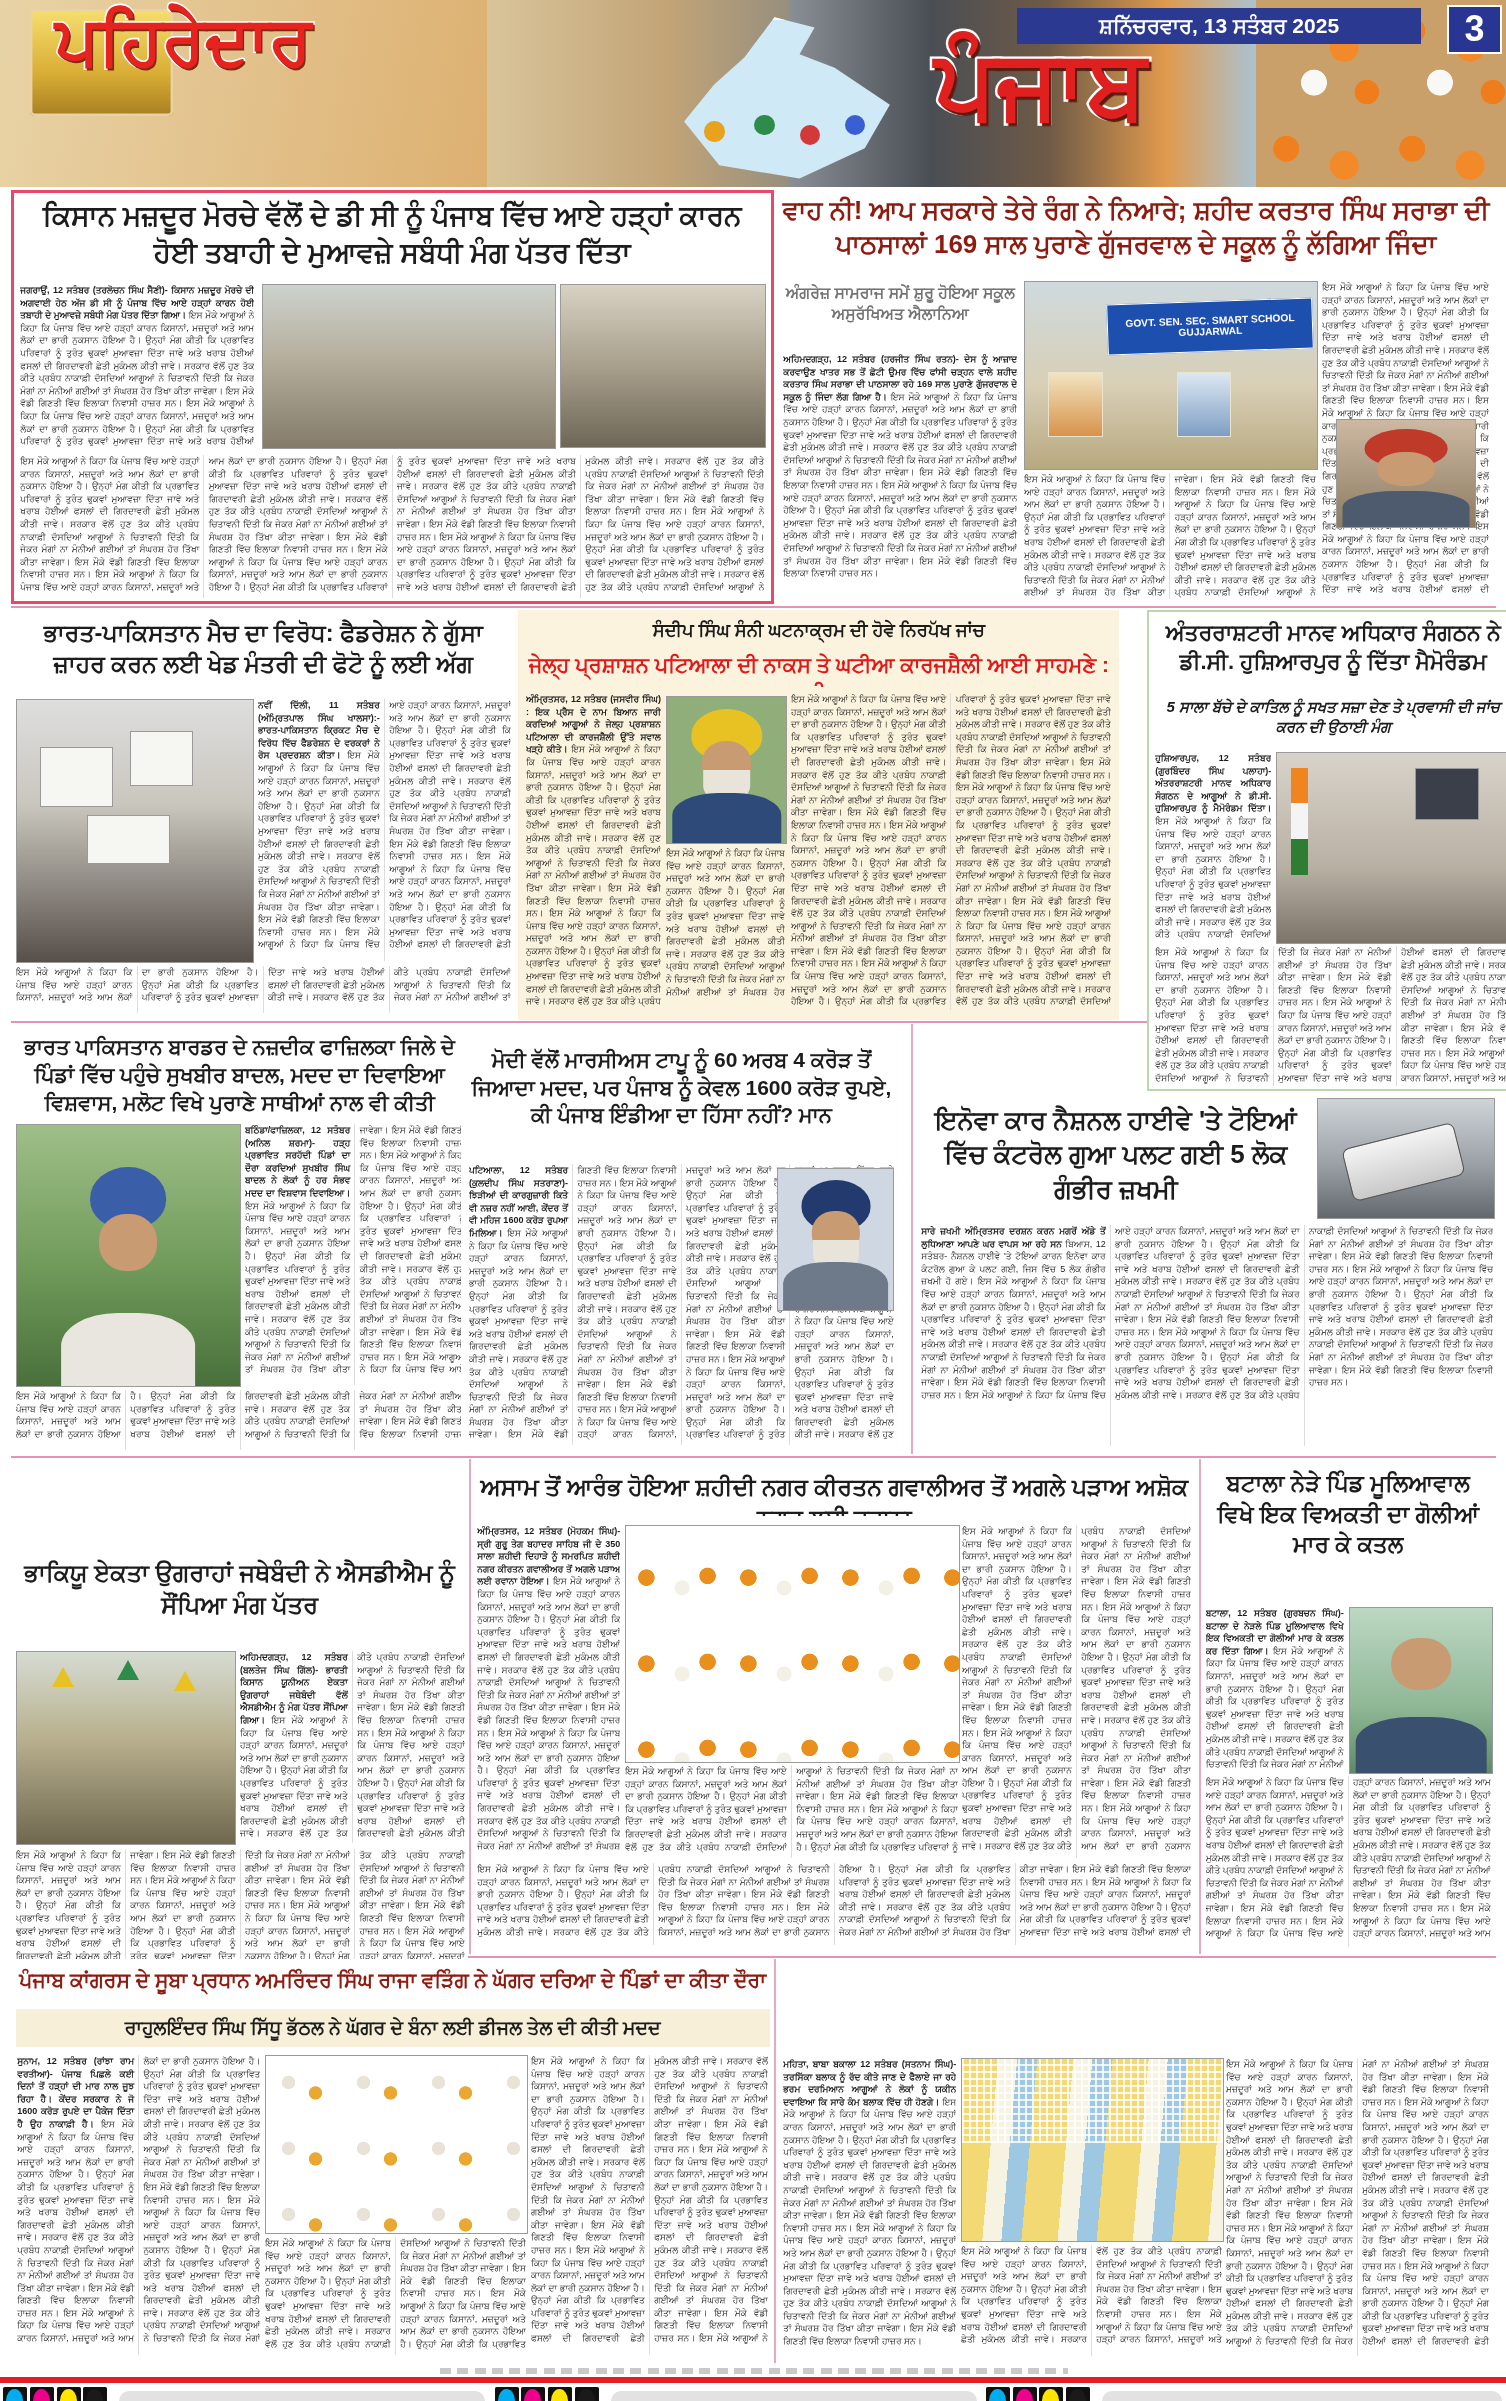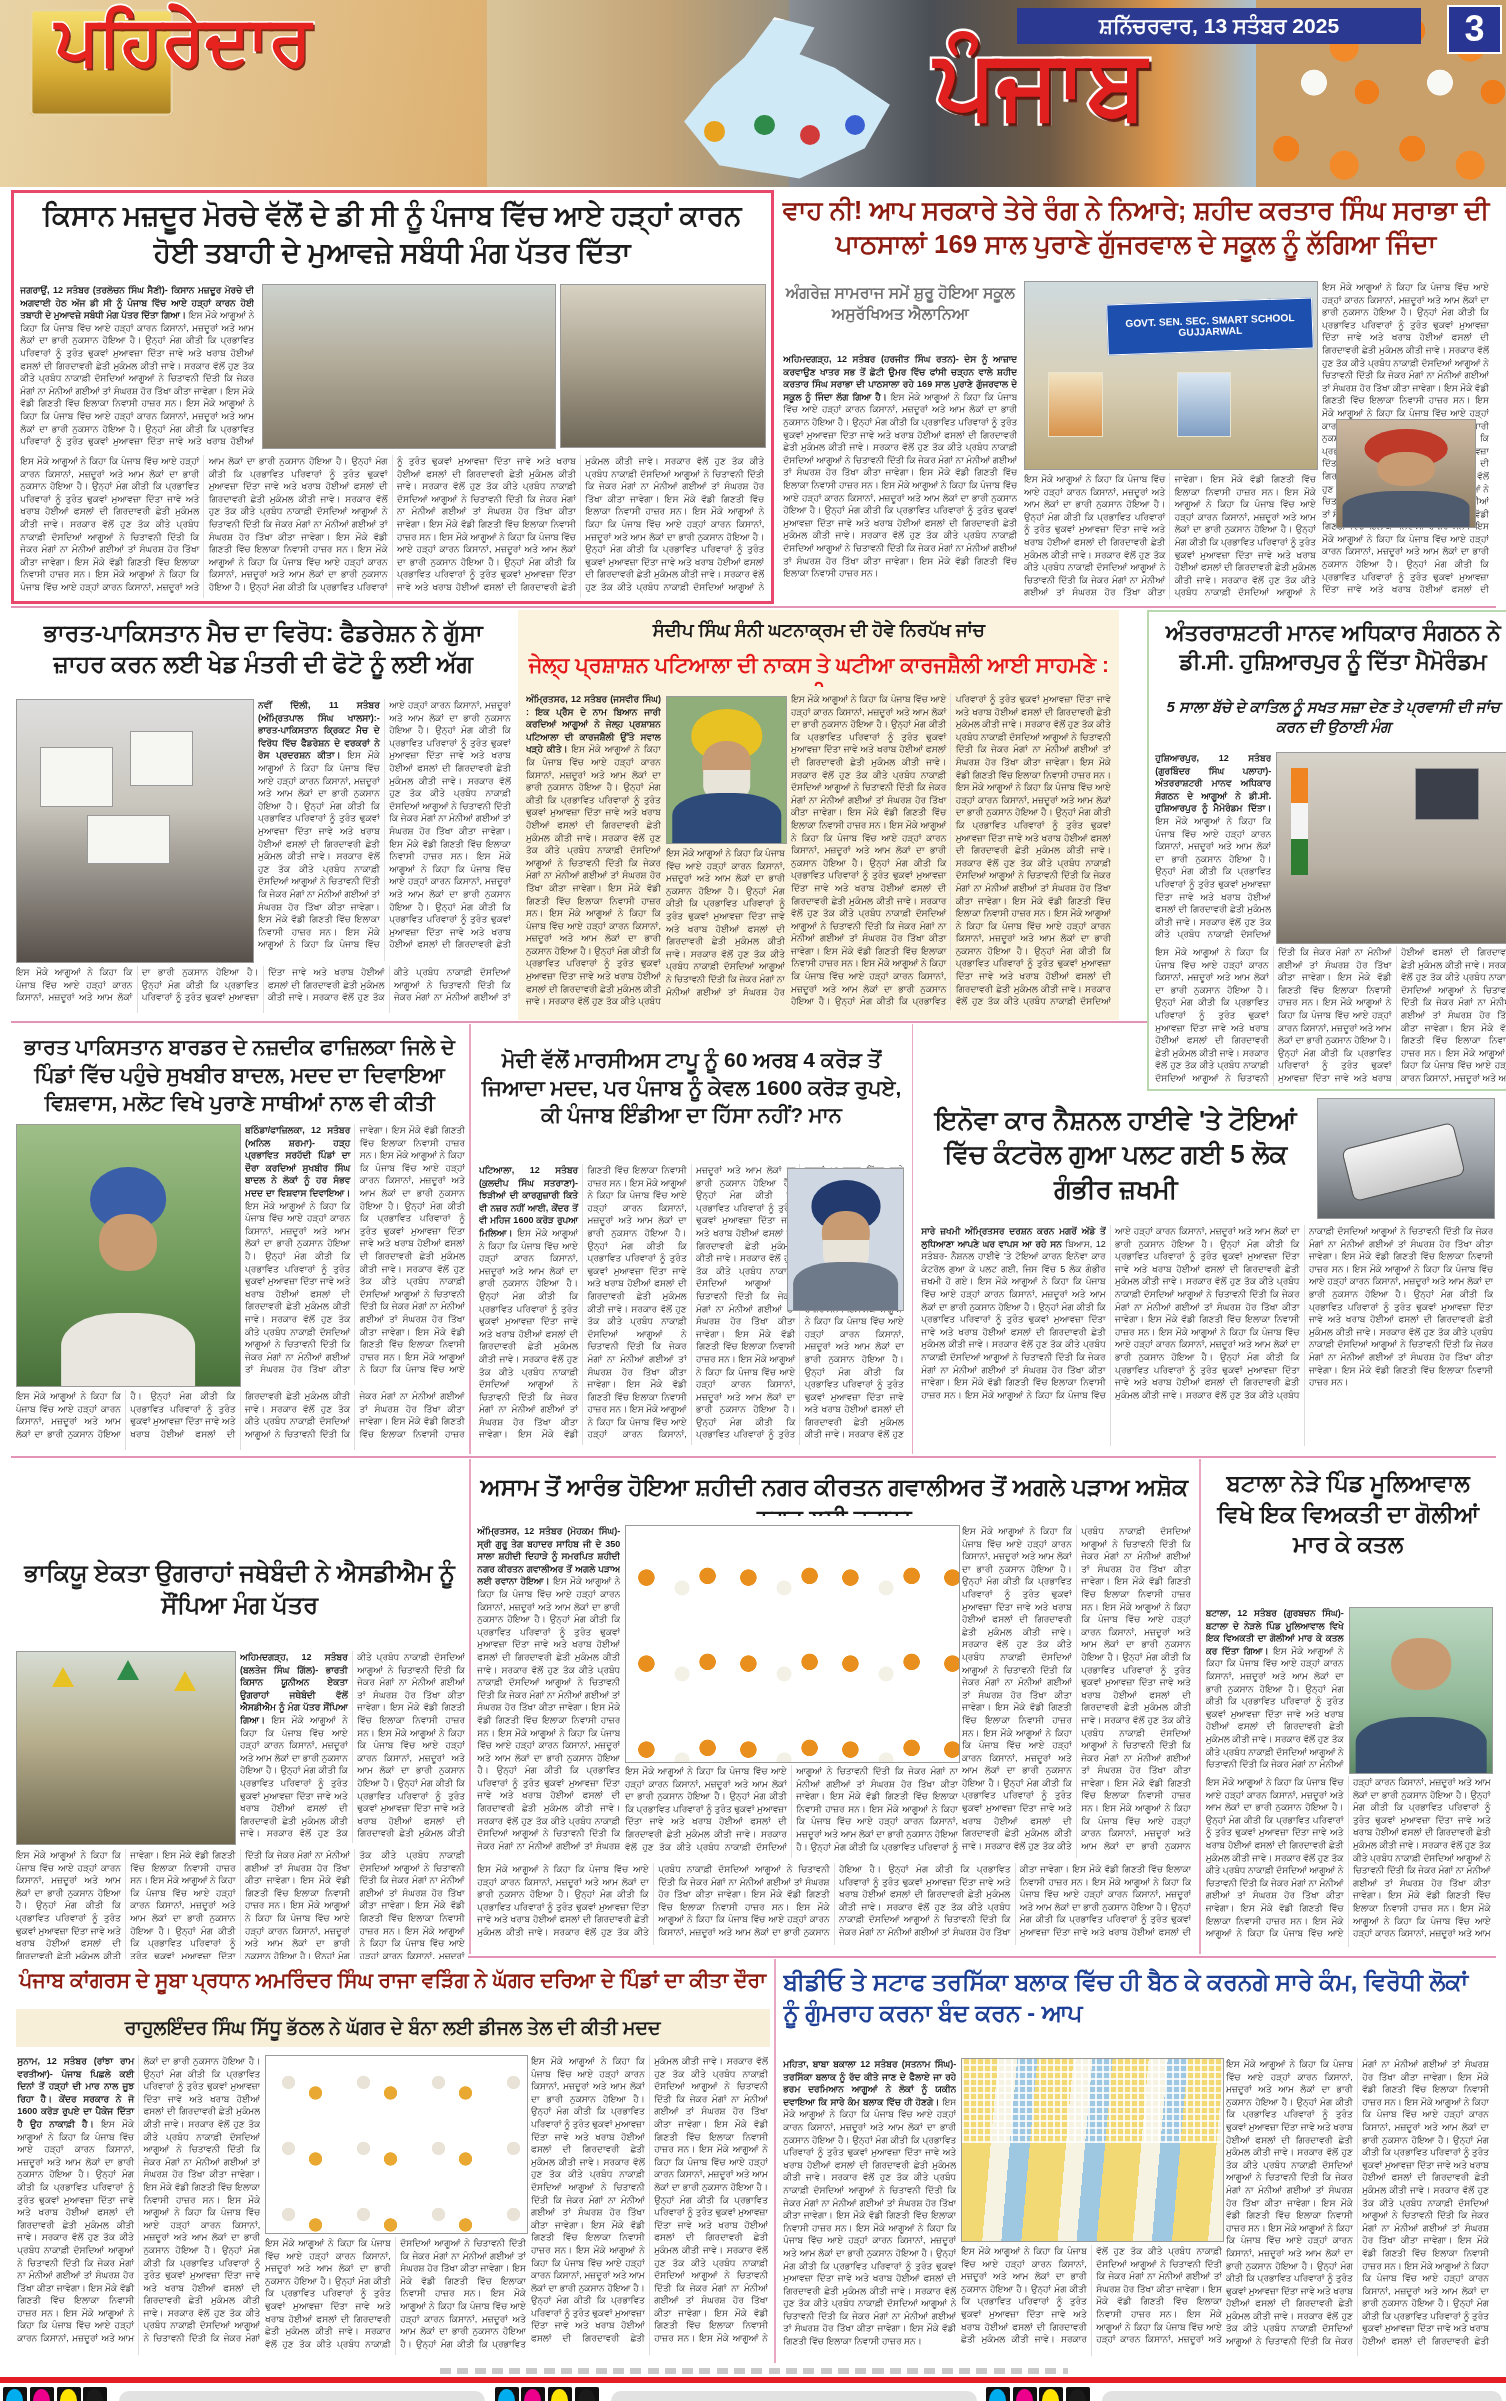--- a/index.html
+++ b/index.html
@@ -226,21 +226,21 @@
     </div>
     <div class="bt cc2" style="left:234px;top:100px;width:220px;height:261px;">
       <span class="lede">ਬਠਿੰਡਾ/ਫਾਜ਼ਿਲਕਾ, 12 ਸਤੰਬਰ (ਅਨਿਲ ਸ਼ਰਮਾ)- ਹੜ੍ਹ ਪ੍ਰਭਾਵਿਤ ਸਰਹੱਦੀ ਪਿੰਡਾਂ ਦਾ ਦੌਰਾ ਕਰਦਿਆਂ ਸੁਖਬੀਰ ਸਿੰਘ ਬਾਦਲ ਨੇ ਲੋਕਾਂ ਨੂੰ ਹਰ ਸੰਭਵ ਮਦਦ ਦਾ ਵਿਸ਼ਵਾਸ ਦਿਵਾਇਆ। </span>
       <span>ਇਸ ਮੌਕੇ ਆਗੂਆਂ ਨੇ ਕਿਹਾ ਕਿ ਪੰਜਾਬ ਵਿੱਚ ਆਏ ਹੜ੍ਹਾਂ ਕਾਰਨ ਕਿਸਾਨਾਂ, ਮਜ਼ਦੂਰਾਂ ਅਤੇ ਆਮ ਲੋਕਾਂ ਦਾ ਭਾਰੀ ਨੁਕਸਾਨ ਹੋਇਆ ਹੈ। ਉਨ੍ਹਾਂ ਮੰਗ ਕੀਤੀ ਕਿ ਪ੍ਰਭਾਵਿਤ ਪਰਿਵਾਰਾਂ ਨੂੰ ਤੁਰੰਤ ਢੁਕਵਾਂ ਮੁਆਵਜ਼ਾ ਦਿੱਤਾ ਜਾਵੇ ਅਤੇ ਖਰਾਬ ਹੋਈਆਂ ਫਸਲਾਂ ਦੀ ਗਿਰਦਾਵਰੀ ਛੇਤੀ ਮੁਕੰਮਲ ਕੀਤੀ ਜਾਵੇ। ਸਰਕਾਰ ਵੱਲੋਂ ਹੁਣ ਤੱਕ ਕੀਤੇ ਪ੍ਰਬੰਧ ਨਾਕਾਫ਼ੀ ਦੱਸਦਿਆਂ ਆਗੂਆਂ ਨੇ ਚਿਤਾਵਨੀ ਦਿੱਤੀ ਕਿ ਜੇਕਰ ਮੰਗਾਂ ਨਾ ਮੰਨੀਆਂ ਗਈਆਂ ਤਾਂ ਸੰਘਰਸ਼ ਹੋਰ ਤਿੱਖਾ ਕੀਤਾ ਜਾਵੇਗਾ। ਇਸ ਮੌਕੇ ਵੱਡੀ ਗਿਣਤੀ ਵਿੱਚ ਇਲਾਕਾ ਨਿਵਾਸੀ ਹਾਜ਼ਰ ਸਨ। ਇਸ ਮੌਕੇ ਆਗੂਆਂ ਨੇ ਕਿਹਾ ਕਿ ਪੰਜਾਬ ਵਿੱਚ ਆਏ ਹੜ੍ਹਾਂ ਕਾਰਨ ਕਿਸਾਨਾਂ, ਮਜ਼ਦੂਰਾਂ ਅਤੇ ਆਮ ਲੋਕਾਂ ਦਾ ਭਾਰੀ ਨੁਕਸਾਨ ਹੋਇਆ ਹੈ। ਉਨ੍ਹਾਂ ਮੰਗ ਕੀਤੀ ਕਿ ਪ੍ਰਭਾਵਿਤ ਪਰਿਵਾਰਾਂ ਨੂੰ ਤੁਰੰਤ ਢੁਕਵਾਂ ਮੁਆਵਜ਼ਾ ਦਿੱਤਾ ਜਾਵੇ ਅਤੇ ਖਰਾਬ ਹੋਈਆਂ ਫਸਲਾਂ ਦੀ ਗਿਰਦਾਵਰੀ ਛੇਤੀ ਮੁਕੰਮਲ ਕੀਤੀ ਜਾਵੇ। ਸਰਕਾਰ ਵੱਲੋਂ ਹੁਣ ਤੱਕ ਕੀਤੇ ਪ੍ਰਬੰਧ ਨਾਕਾਫ਼ੀ ਦੱਸਦਿਆਂ ਆਗੂਆਂ ਨੇ ਚਿਤਾਵਨੀ ਦਿੱਤੀ ਕਿ ਜੇਕਰ ਮੰਗਾਂ ਨਾ ਮੰਨੀਆਂ ਗਈਆਂ ਤਾਂ ਸੰਘਰਸ਼ ਹੋਰ ਤਿੱਖਾ ਕੀਤਾ ਜਾਵੇਗਾ। ਇਸ ਮੌਕੇ ਵੱਡੀ ਗਿਣਤੀ ਵਿੱਚ ਇਲਾਕਾ ਨਿਵਾਸੀ ਹਾਜ਼ਰ ਸਨ। ਇਸ ਮੌਕੇ ਆਗੂਆਂ ਨੇ ਕਿਹਾ ਕਿ ਪੰਜਾਬ ਵਿੱਚ ਆਏ ਹੜ੍ਹਾਂ ਕਾਰਨ ਕਿਸਾਨਾਂ, ਮਜ਼ਦੂਰਾਂ ਅਤੇ ਆਮ ਲੋਕਾਂ ਦਾ ਭਾਰੀ ਨੁਕਸਾਨ ਹੋਇਆ ਹੈ। ਉਨ੍ਹਾਂ ਮੰਗ ਕੀਤੀ ਕਿ ਪ੍ਰਭਾਵਿਤ ਪਰਿਵਾਰਾਂ ਨੂੰ ਤੁਰੰਤ ਢੁਕਵਾਂ ਮੁਆਵਜ਼ਾ ਦਿੱਤਾ ਜਾਵੇ ਅਤੇ ਖਰਾਬ ਹੋਈਆਂ ਫਸਲਾਂ ਦੀ ਗਿਰਦਾਵਰੀ ਛੇਤੀ ਮੁਕੰਮਲ ਕੀਤੀ ਜਾਵੇ। ਸਰਕਾਰ ਵੱਲੋਂ ਹੁਣ ਤੱਕ ਕੀਤੇ ਪ੍ਰਬੰਧ ਨਾਕਾਫ਼ੀ ਦੱਸਦਿਆਂ ਆਗੂਆਂ ਨੇ ਚਿਤਾਵਨੀ ਦਿੱਤੀ ਕਿ ਜੇਕਰ ਮੰਗਾਂ ਨਾ ਮੰਨੀਆਂ ਗਈਆਂ ਤਾਂ ਸੰਘਰਸ਼ ਹੋਰ ਤਿੱਖਾ ਕੀਤਾ ਜਾਵੇਗਾ। ਇਸ ਮੌਕੇ ਵੱਡੀ ਗਿਣਤੀ ਵਿੱਚ ਇਲਾਕਾ ਨਿਵਾਸੀ ਹਾਜ਼ਰ ਸਨ। </span>
     </div>
     <div class="bt cc4" style="left:4.7px;top:366px;width:449px;height:60px;">
       <span>ਇਸ ਮੌਕੇ ਆਗੂਆਂ ਨੇ ਕਿਹਾ ਕਿ ਪੰਜਾਬ ਵਿੱਚ ਆਏ ਹੜ੍ਹਾਂ ਕਾਰਨ ਕਿਸਾਨਾਂ, ਮਜ਼ਦੂਰਾਂ ਅਤੇ ਆਮ ਲੋਕਾਂ ਦਾ ਭਾਰੀ ਨੁਕਸਾਨ ਹੋਇਆ ਹੈ। ਉਨ੍ਹਾਂ ਮੰਗ ਕੀਤੀ ਕਿ ਪ੍ਰਭਾਵਿਤ ਪਰਿਵਾਰਾਂ ਨੂੰ ਤੁਰੰਤ ਢੁਕਵਾਂ ਮੁਆਵਜ਼ਾ ਦਿੱਤਾ ਜਾਵੇ ਅਤੇ ਖਰਾਬ ਹੋਈਆਂ ਫਸਲਾਂ ਦੀ ਗਿਰਦਾਵਰੀ ਛੇਤੀ ਮੁਕੰਮਲ ਕੀਤੀ ਜਾਵੇ। ਸਰਕਾਰ ਵੱਲੋਂ ਹੁਣ ਤੱਕ ਕੀਤੇ ਪ੍ਰਬੰਧ ਨਾਕਾਫ਼ੀ ਦੱਸਦਿਆਂ ਆਗੂਆਂ ਨੇ ਚਿਤਾਵਨੀ ਦਿੱਤੀ ਕਿ ਜੇਕਰ ਮੰਗਾਂ ਨਾ ਮੰਨੀਆਂ ਗਈਆਂ ਤਾਂ ਸੰਘਰਸ਼ ਹੋਰ ਤਿੱਖਾ ਕੀਤਾ ਜਾਵੇਗਾ। ਇਸ ਮੌਕੇ ਵੱਡੀ ਗਿਣਤੀ ਵਿੱਚ ਇਲਾਕਾ ਨਿਵਾਸੀ ਹਾਜ਼ਰ ਸਨ। ਇਸ ਮੌਕੇ ਆਗੂਆਂ ਨੇ ਕਿਹਾ ਕਿ ਪੰਜਾਬ ਵਿੱਚ ਆਏ ਹੜ੍ਹਾਂ ਕਾਰਨ ਕਿਸਾਨਾਂ, ਮਜ਼ਦੂਰਾਂ ਅਤੇ ਆਮ ਲੋਕਾਂ ਦਾ ਭਾਰੀ ਨੁਕਸਾਨ ਹੋਇਆ ਹੈ। ਉਨ੍ਹਾਂ ਮੰਗ ਕੀਤੀ ਕਿ ਪ੍ਰਭਾਵਿਤ ਪਰਿਵਾਰਾਂ ਨੂੰ ਤੁਰੰਤ ਢੁਕਵਾਂ ਮੁਆਵਜ਼ਾ ਦਿੱਤਾ ਜਾਵੇ ਅਤੇ ਖਰਾਬ ਹੋਈਆਂ ਫਸਲਾਂ ਦੀ ਗਿਰਦਾਵਰੀ ਛੇਤੀ ਮੁਕੰਮਲ ਕੀਤੀ ਜਾਵੇ। ਸਰਕਾਰ ਵੱਲੋਂ ਹੁਣ ਤੱਕ ਕੀਤੇ ਪ੍ਰਬੰਧ ਨਾਕਾਫ਼ੀ ਦੱਸਦਿਆਂ ਆਗੂਆਂ ਨੇ ਚਿਤਾਵਨੀ ਦਿੱਤੀ ਕਿ ਜੇਕਰ ਮੰਗਾਂ ਨਾ ਮੰਨੀਆਂ ਗਈਆਂ ਤਾਂ ਸੰਘਰਸ਼ ਹੋਰ ਤਿੱਖਾ ਕੀਤਾ ਜਾਵੇਗਾ। ਇਸ ਮੌਕੇ ਵੱਡੀ ਗਿਣਤੀ ਵਿੱਚ ਇਲਾਕਾ ਨਿਵਾਸੀ ਹਾਜ਼ਰ ਸਨ। </span>
     </div>
   </div>
 
-  <div class="art" style="left:471px;top:1024px;width:441px;height:430px;">
+  <div class="art" style="left:461px;top:1024px;width:441px;height:430px;">
     <div class="hl" style="left:7.9px;top:22px;width:425px;height:111px;font-size:21px;">ਮੋਦੀ ਵੱਲੋਂ ਮਾਰਸੀਅਸ ਟਾਪੂ ਨੂੰ 60 ਅਰਬ 4 ਕਰੋੜ ਤੋਂ ਜਿਆਦਾ ਮਦਦ, ਪਰ ਪੰਜਾਬ ਨੂੰ ਕੇਵਲ 1600 ਕਰੋੜ ਰੁਪਏ, ਕੀ ਪੰਜਾਬ ਇੰਡੀਆ ਦਾ ਹਿੱਸਾ ਨਹੀਂ? ਮਾਨ </div>
     <div class="bt cc4" style="left:7.9px;top:140px;width:425px;height:281px;">
       <span class="lede">ਪਟਿਆਲਾ, 12 ਸਤੰਬਰ (ਕੁਲਦੀਪ ਸਿੰਘ ਸਤਰਾਣਾ)- ਝਿੜੀਆਂ ਦੀ ਕਾਰਗੁਜ਼ਾਰੀ ਕਿਤੇ ਵੀ ਨਜ਼ਰ ਨਹੀਂ ਆਈ, ਕੇਂਦਰ ਤੋਂ ਵੀ ਮਹਿਜ 1600 ਕਰੋੜ ਰੁਪਆ ਮਿਲਿਆ। </span>
       <span>ਇਸ ਮੌਕੇ ਆਗੂਆਂ ਨੇ ਕਿਹਾ ਕਿ ਪੰਜਾਬ ਵਿੱਚ ਆਏ ਹੜ੍ਹਾਂ ਕਾਰਨ ਕਿਸਾਨਾਂ, ਮਜ਼ਦੂਰਾਂ ਅਤੇ ਆਮ ਲੋਕਾਂ ਦਾ ਭਾਰੀ ਨੁਕਸਾਨ ਹੋਇਆ ਹੈ। ਉਨ੍ਹਾਂ ਮੰਗ ਕੀਤੀ ਕਿ ਪ੍ਰਭਾਵਿਤ ਪਰਿਵਾਰਾਂ ਨੂੰ ਤੁਰੰਤ ਢੁਕਵਾਂ ਮੁਆਵਜ਼ਾ ਦਿੱਤਾ ਜਾਵੇ ਅਤੇ ਖਰਾਬ ਹੋਈਆਂ ਫਸਲਾਂ ਦੀ ਗਿਰਦਾਵਰੀ ਛੇਤੀ ਮੁਕੰਮਲ ਕੀਤੀ ਜਾਵੇ। ਸਰਕਾਰ ਵੱਲੋਂ ਹੁਣ ਤੱਕ ਕੀਤੇ ਪ੍ਰਬੰਧ ਨਾਕਾਫ਼ੀ ਦੱਸਦਿਆਂ ਆਗੂਆਂ ਨੇ ਚਿਤਾਵਨੀ ਦਿੱਤੀ ਕਿ ਜੇਕਰ ਮੰਗਾਂ ਨਾ ਮੰਨੀਆਂ ਗਈਆਂ ਤਾਂ ਸੰਘਰਸ਼ ਹੋਰ ਤਿੱਖਾ ਕੀਤਾ ਜਾਵੇਗਾ। ਇਸ ਮੌਕੇ ਵੱਡੀ ਗਿਣਤੀ ਵਿੱਚ ਇਲਾਕਾ ਨਿਵਾਸੀ ਹਾਜ਼ਰ ਸਨ। ਇਸ ਮੌਕੇ ਆਗੂਆਂ ਨੇ ਕਿਹਾ ਕਿ ਪੰਜਾਬ ਵਿੱਚ ਆਏ ਹੜ੍ਹਾਂ ਕਾਰਨ ਕਿਸਾਨਾਂ, ਮਜ਼ਦੂਰਾਂ ਅਤੇ ਆਮ ਲੋਕਾਂ ਦਾ ਭਾਰੀ ਨੁਕਸਾਨ ਹੋਇਆ ਹੈ। ਉਨ੍ਹਾਂ ਮੰਗ ਕੀਤੀ ਕਿ ਪ੍ਰਭਾਵਿਤ ਪਰਿਵਾਰਾਂ ਨੂੰ ਤੁਰੰਤ ਢੁਕਵਾਂ ਮੁਆਵਜ਼ਾ ਦਿੱਤਾ ਜਾਵੇ ਅਤੇ ਖਰਾਬ ਹੋਈਆਂ ਫਸਲਾਂ ਦੀ ਗਿਰਦਾਵਰੀ ਛੇਤੀ ਮੁਕੰਮਲ ਕੀਤੀ ਜਾਵੇ। ਸਰਕਾਰ ਵੱਲੋਂ ਹੁਣ ਤੱਕ ਕੀਤੇ ਪ੍ਰਬੰਧ ਨਾਕਾਫ਼ੀ ਦੱਸਦਿਆਂ ਆਗੂਆਂ ਨੇ ਚਿਤਾਵਨੀ ਦਿੱਤੀ ਕਿ ਜੇਕਰ ਮੰਗਾਂ ਨਾ ਮੰਨੀਆਂ ਗਈਆਂ ਤਾਂ ਸੰਘਰਸ਼ ਹੋਰ ਤਿੱਖਾ ਕੀਤਾ ਜਾਵੇਗਾ। ਇਸ ਮੌਕੇ ਵੱਡੀ ਗਿਣਤੀ ਵਿੱਚ ਇਲਾਕਾ ਨਿਵਾਸੀ ਹਾਜ਼ਰ ਸਨ। ਇਸ ਮੌਕੇ ਆਗੂਆਂ ਨੇ ਕਿਹਾ ਕਿ ਪੰਜਾਬ ਵਿੱਚ ਆਏ ਹੜ੍ਹਾਂ ਕਾਰਨ ਕਿਸਾਨਾਂ, ਮਜ਼ਦੂਰਾਂ ਅਤੇ ਆਮ ਲੋਕਾਂ ਦਾ ਭਾਰੀ ਨੁਕਸਾਨ ਹੋਇਆ ਹੈ। ਉਨ੍ਹਾਂ ਮੰਗ ਕੀਤੀ ਕਿ ਪ੍ਰਭਾਵਿਤ ਪਰਿਵਾਰਾਂ ਨੂੰ ਤੁਰੰਤ ਢੁਕਵਾਂ ਮੁਆਵਜ਼ਾ ਦਿੱਤਾ ਜਾਵੇ ਅਤੇ ਖਰਾਬ ਹੋਈਆਂ ਫਸਲਾਂ ਦੀ ਗਿਰਦਾਵਰੀ ਛੇਤੀ ਮੁਕੰਮਲ ਕੀਤੀ ਜਾਵੇ। ਸਰਕਾਰ ਵੱਲੋਂ ਹੁਣ ਤੱਕ ਕੀਤੇ ਪ੍ਰਬੰਧ ਨਾਕਾਫ਼ੀ ਦੱਸਦਿਆਂ ਆਗੂਆਂ ਨੇ ਚਿਤਾਵਨੀ ਦਿੱਤੀ ਕਿ ਜੇਕਰ ਮੰਗਾਂ ਨਾ ਮੰਨੀਆਂ ਗਈਆਂ ਤਾਂ ਸੰਘਰਸ਼ ਹੋਰ ਤਿੱਖਾ ਕੀਤਾ ਜਾਵੇਗਾ। ਇਸ ਮੌਕੇ ਵੱਡੀ ਗਿਣਤੀ ਵਿੱਚ ਇਲਾਕਾ ਨਿਵਾਸੀ ਹਾਜ਼ਰ ਸਨ। ਇਸ ਮੌਕੇ ਆਗੂਆਂ ਨੇ ਕਿਹਾ ਕਿ ਪੰਜਾਬ ਵਿੱਚ ਆਏ ਹੜ੍ਹਾਂ ਕਾਰਨ ਕਿਸਾਨਾਂ, ਮਜ਼ਦੂਰਾਂ ਅਤੇ ਆਮ ਲੋਕਾਂ ਦਾ ਭਾਰੀ ਨੁਕਸਾਨ ਹੋਇਆ ਹੈ। ਉਨ੍ਹਾਂ ਮੰਗ ਕੀਤੀ ਕਿ ਪ੍ਰਭਾਵਿਤ ਪਰਿਵਾਰਾਂ ਨੂੰ ਤੁਰੰਤ ਢੁਕਵਾਂ ਮੁਆਵਜ਼ਾ ਦਿੱਤਾ ਜਾਵੇ ਅਤੇ ਖਰਾਬ ਹੋਈਆਂ ਫਸਲਾਂ ਦੀ ਗਿਰਦਾਵਰੀ ਛੇਤੀ ਮੁਕੰਮਲ ਕੀਤੀ ਜਾਵੇ। ਸਰਕਾਰ ਵੱਲੋਂ ਹੁਣ ਤੱਕ ਕੀਤੇ ਪ੍ਰਬੰਧ ਨਾਕਾਫ਼ੀ ਦੱਸਦਿਆਂ ਆਗੂਆਂ ਨੇ ਚਿਤਾਵਨੀ ਦਿੱਤੀ ਕਿ ਜੇਕਰ ਮੰਗਾਂ ਨਾ ਮੰਨੀਆਂ ਗਈਆਂ ਤਾਂ ਸੰਘਰਸ਼ ਹੋਰ ਤਿੱਖਾ ਕੀਤਾ ਜਾਵੇਗਾ। ਇਸ ਮੌਕੇ ਵੱਡੀ ਗਿਣਤੀ ਵਿੱਚ ਇਲਾਕਾ ਨਿਵਾਸੀ ਹਾਜ਼ਰ ਸਨ। ਇਸ ਮੌਕੇ ਆਗੂਆਂ ਨੇ ਕਿਹਾ ਕਿ ਪੰਜਾਬ ਵਿੱਚ ਆਏ ਹੜ੍ਹਾਂ ਕਾਰਨ ਕਿਸਾਨਾਂ, ਮਜ਼ਦੂਰਾਂ ਅਤੇ ਆਮ ਲੋਕਾਂ ਦਾ ਭਾਰੀ ਨੁਕਸਾਨ ਹੋਇਆ ਹੈ। ਉਨ੍ਹਾਂ ਮੰਗ ਕੀਤੀ ਕਿ ਪ੍ਰਭਾਵਿਤ ਪਰਿਵਾਰਾਂ ਨੂੰ ਤੁਰੰਤ ਢੁਕਵਾਂ ਮੁਆਵਜ਼ਾ ਦਿੱਤਾ ਜਾਵੇ ਅਤੇ ਖਰਾਬ ਹੋਈਆਂ ਫਸਲਾਂ ਦੀ ਗਿਰਦਾਵਰੀ ਛੇਤੀ ਮੁਕੰਮਲ ਕੀਤੀ ਜਾਵੇ। ਸਰਕਾਰ ਵੱਲੋਂ ਹੁਣ ਤੱਕ ਕੀਤੇ ਪ੍ਰਬੰਧ ਨਾਕਾਫ਼ੀ ਦੱਸਦਿਆਂ ਆਗੂਆਂ ਨੇ ਚਿਤਾਵਨੀ ਦਿੱਤੀ ਕਿ ਜੇਕਰ ਮੰਗਾਂ ਨਾ ਮੰਨੀਆਂ ਗਈਆਂ ਤਾਂ ਸੰਘਰਸ਼ ਹੋਰ ਤਿੱਖਾ ਕੀਤਾ ਜਾਵੇਗਾ। ਇਸ ਮੌਕੇ ਵੱਡੀ ਗਿਣਤੀ ਵਿੱਚ ਇਲਾਕਾ ਨਿਵਾਸੀ ਹਾਜ਼ਰ ਸਨ। </span>
     </div>
     <div class="ph" style="left:316px;top:144px;width:115px;height:141px;background:#cfd8e2;">
       <div class="trb" style="background:#233a6e;"></div>
       <div class="fc"></div>
       <div class="brd"></div>
       <div class="td" style="background:#6e7a8a;"></div>
@@ -318,21 +318,20 @@
     <div class="ph ph-crowd" style="left:254px;top:96px;width:261px;height:177px;"></div>
     <div class="bt cc2" style="left:254px;top:278px;width:261px;height:118px;">
       <span>ਇਸ ਮੌਕੇ ਆਗੂਆਂ ਨੇ ਕਿਹਾ ਕਿ ਪੰਜਾਬ ਵਿੱਚ ਆਏ ਹੜ੍ਹਾਂ ਕਾਰਨ ਕਿਸਾਨਾਂ, ਮਜ਼ਦੂਰਾਂ ਅਤੇ ਆਮ ਲੋਕਾਂ ਦਾ ਭਾਰੀ ਨੁਕਸਾਨ ਹੋਇਆ ਹੈ। ਉਨ੍ਹਾਂ ਮੰਗ ਕੀਤੀ ਕਿ ਪ੍ਰਭਾਵਿਤ ਪਰਿਵਾਰਾਂ ਨੂੰ ਤੁਰੰਤ ਢੁਕਵਾਂ ਮੁਆਵਜ਼ਾ ਦਿੱਤਾ ਜਾਵੇ ਅਤੇ ਖਰਾਬ ਹੋਈਆਂ ਫਸਲਾਂ ਦੀ ਗਿਰਦਾਵਰੀ ਛੇਤੀ ਮੁਕੰਮਲ ਕੀਤੀ ਜਾਵੇ। ਸਰਕਾਰ ਵੱਲੋਂ ਹੁਣ ਤੱਕ ਕੀਤੇ ਪ੍ਰਬੰਧ ਨਾਕਾਫ਼ੀ ਦੱਸਦਿਆਂ ਆਗੂਆਂ ਨੇ ਚਿਤਾਵਨੀ ਦਿੱਤੀ ਕਿ ਜੇਕਰ ਮੰਗਾਂ ਨਾ ਮੰਨੀਆਂ ਗਈਆਂ ਤਾਂ ਸੰਘਰਸ਼ ਹੋਰ ਤਿੱਖਾ ਕੀਤਾ ਜਾਵੇਗਾ। ਇਸ ਮੌਕੇ ਵੱਡੀ ਗਿਣਤੀ ਵਿੱਚ ਇਲਾਕਾ ਨਿਵਾਸੀ ਹਾਜ਼ਰ ਸਨ। ਇਸ ਮੌਕੇ ਆਗੂਆਂ ਨੇ ਕਿਹਾ ਕਿ ਪੰਜਾਬ ਵਿੱਚ ਆਏ ਹੜ੍ਹਾਂ ਕਾਰਨ ਕਿਸਾਨਾਂ, ਮਜ਼ਦੂਰਾਂ ਅਤੇ ਆਮ ਲੋਕਾਂ ਦਾ ਭਾਰੀ ਨੁਕਸਾਨ ਹੋਇਆ ਹੈ। ਉਨ੍ਹਾਂ ਮੰਗ ਕੀਤੀ ਕਿ ਪ੍ਰਭਾਵਿਤ ਪਰਿਵਾਰਾਂ ਨੂੰ ਤੁਰੰਤ ਢੁਕਵਾਂ ਮੁਆਵਜ਼ਾ ਦਿੱਤਾ ਜਾਵੇ ਅਤੇ ਖਰਾਬ ਹੋਈਆਂ ਫਸਲਾਂ ਦੀ ਗਿਰਦਾਵਰੀ ਛੇਤੀ ਮੁਕੰਮਲ ਕੀਤੀ ਜਾਵੇ। ਸਰਕਾਰ ਵੱਲੋਂ ਹੁਣ ਤੱਕ ਕੀਤੇ ਪ੍ਰਬੰਧ ਨਾਕਾਫ਼ੀ ਦੱਸਦਿਆਂ ਆਗੂਆਂ ਨੇ ਚਿਤਾਵਨੀ ਦਿੱਤੀ ਕਿ ਜੇਕਰ ਮੰਗਾਂ ਨਾ ਮੰਨੀਆਂ ਗਈਆਂ ਤਾਂ ਸੰਘਰਸ਼ ਹੋਰ ਤਿੱਖਾ ਕੀਤਾ ਜਾਵੇਗਾ। ਇਸ ਮੌਕੇ ਵੱਡੀ ਗਿਣਤੀ ਵਿੱਚ ਇਲਾਕਾ ਨਿਵਾਸੀ ਹਾਜ਼ਰ ਸਨ। </span>
     </div>
     <div class="bt cc2" style="left:520px;top:96px;width:237px;height:300px;">
       <span>ਇਸ ਮੌਕੇ ਆਗੂਆਂ ਨੇ ਕਿਹਾ ਕਿ ਪੰਜਾਬ ਵਿੱਚ ਆਏ ਹੜ੍ਹਾਂ ਕਾਰਨ ਕਿਸਾਨਾਂ, ਮਜ਼ਦੂਰਾਂ ਅਤੇ ਆਮ ਲੋਕਾਂ ਦਾ ਭਾਰੀ ਨੁਕਸਾਨ ਹੋਇਆ ਹੈ। ਉਨ੍ਹਾਂ ਮੰਗ ਕੀਤੀ ਕਿ ਪ੍ਰਭਾਵਿਤ ਪਰਿਵਾਰਾਂ ਨੂੰ ਤੁਰੰਤ ਢੁਕਵਾਂ ਮੁਆਵਜ਼ਾ ਦਿੱਤਾ ਜਾਵੇ ਅਤੇ ਖਰਾਬ ਹੋਈਆਂ ਫਸਲਾਂ ਦੀ ਗਿਰਦਾਵਰੀ ਛੇਤੀ ਮੁਕੰਮਲ ਕੀਤੀ ਜਾਵੇ। ਸਰਕਾਰ ਵੱਲੋਂ ਹੁਣ ਤੱਕ ਕੀਤੇ ਪ੍ਰਬੰਧ ਨਾਕਾਫ਼ੀ ਦੱਸਦਿਆਂ ਆਗੂਆਂ ਨੇ ਚਿਤਾਵਨੀ ਦਿੱਤੀ ਕਿ ਜੇਕਰ ਮੰਗਾਂ ਨਾ ਮੰਨੀਆਂ ਗਈਆਂ ਤਾਂ ਸੰਘਰਸ਼ ਹੋਰ ਤਿੱਖਾ ਕੀਤਾ ਜਾਵੇਗਾ। ਇਸ ਮੌਕੇ ਵੱਡੀ ਗਿਣਤੀ ਵਿੱਚ ਇਲਾਕਾ ਨਿਵਾਸੀ ਹਾਜ਼ਰ ਸਨ। ਇਸ ਮੌਕੇ ਆਗੂਆਂ ਨੇ ਕਿਹਾ ਕਿ ਪੰਜਾਬ ਵਿੱਚ ਆਏ ਹੜ੍ਹਾਂ ਕਾਰਨ ਕਿਸਾਨਾਂ, ਮਜ਼ਦੂਰਾਂ ਅਤੇ ਆਮ ਲੋਕਾਂ ਦਾ ਭਾਰੀ ਨੁਕਸਾਨ ਹੋਇਆ ਹੈ। ਉਨ੍ਹਾਂ ਮੰਗ ਕੀਤੀ ਕਿ ਪ੍ਰਭਾਵਿਤ ਪਰਿਵਾਰਾਂ ਨੂੰ ਤੁਰੰਤ ਢੁਕਵਾਂ ਮੁਆਵਜ਼ਾ ਦਿੱਤਾ ਜਾਵੇ ਅਤੇ ਖਰਾਬ ਹੋਈਆਂ ਫਸਲਾਂ ਦੀ ਗਿਰਦਾਵਰੀ ਛੇਤੀ ਮੁਕੰਮਲ ਕੀਤੀ ਜਾਵੇ। ਸਰਕਾਰ ਵੱਲੋਂ ਹੁਣ ਤੱਕ ਕੀਤੇ ਪ੍ਰਬੰਧ ਨਾਕਾਫ਼ੀ ਦੱਸਦਿਆਂ ਆਗੂਆਂ ਨੇ ਚਿਤਾਵਨੀ ਦਿੱਤੀ ਕਿ ਜੇਕਰ ਮੰਗਾਂ ਨਾ ਮੰਨੀਆਂ ਗਈਆਂ ਤਾਂ ਸੰਘਰਸ਼ ਹੋਰ ਤਿੱਖਾ ਕੀਤਾ ਜਾਵੇਗਾ। ਇਸ ਮੌਕੇ ਵੱਡੀ ਗਿਣਤੀ ਵਿੱਚ ਇਲਾਕਾ ਨਿਵਾਸੀ ਹਾਜ਼ਰ ਸਨ। ਇਸ ਮੌਕੇ ਆਗੂਆਂ ਨੇ ਕਿਹਾ ਕਿ ਪੰਜਾਬ ਵਿੱਚ ਆਏ ਹੜ੍ਹਾਂ ਕਾਰਨ ਕਿਸਾਨਾਂ, ਮਜ਼ਦੂਰਾਂ ਅਤੇ ਆਮ ਲੋਕਾਂ ਦਾ ਭਾਰੀ ਨੁਕਸਾਨ ਹੋਇਆ ਹੈ। ਉਨ੍ਹਾਂ ਮੰਗ ਕੀਤੀ ਕਿ ਪ੍ਰਭਾਵਿਤ ਪਰਿਵਾਰਾਂ ਨੂੰ ਤੁਰੰਤ ਢੁਕਵਾਂ ਮੁਆਵਜ਼ਾ ਦਿੱਤਾ ਜਾਵੇ ਅਤੇ ਖਰਾਬ ਹੋਈਆਂ ਫਸਲਾਂ ਦੀ ਗਿਰਦਾਵਰੀ ਛੇਤੀ ਮੁਕੰਮਲ ਕੀਤੀ ਜਾਵੇ। ਸਰਕਾਰ ਵੱਲੋਂ ਹੁਣ ਤੱਕ ਕੀਤੇ ਪ੍ਰਬੰਧ ਨਾਕਾਫ਼ੀ ਦੱਸਦਿਆਂ ਆਗੂਆਂ ਨੇ ਚਿਤਾਵਨੀ ਦਿੱਤੀ ਕਿ ਜੇਕਰ ਮੰਗਾਂ ਨਾ ਮੰਨੀਆਂ ਗਈਆਂ ਤਾਂ ਸੰਘਰਸ਼ ਹੋਰ ਤਿੱਖਾ ਕੀਤਾ ਜਾਵੇਗਾ। ਇਸ ਮੌਕੇ ਵੱਡੀ ਗਿਣਤੀ ਵਿੱਚ ਇਲਾਕਾ ਨਿਵਾਸੀ ਹਾਜ਼ਰ ਸਨ। ਇਸ ਮੌਕੇ ਆਗੂਆਂ ਨੇ ਕਿਹਾ ਕਿ ਪੰਜਾਬ ਵਿੱਚ ਆਏ ਹੜ੍ਹਾਂ ਕਾਰਨ ਕਿਸਾਨਾਂ, ਮਜ਼ਦੂਰਾਂ ਅਤੇ ਆਮ ਲੋਕਾਂ ਦਾ ਭਾਰੀ ਨੁਕਸਾਨ ਹੋਇਆ ਹੈ। ਉਨ੍ਹਾਂ ਮੰਗ ਕੀਤੀ ਕਿ ਪ੍ਰਭਾਵਿਤ ਪਰਿਵਾਰਾਂ ਨੂੰ ਤੁਰੰਤ ਢੁਕਵਾਂ ਮੁਆਵਜ਼ਾ ਦਿੱਤਾ ਜਾਵੇ ਅਤੇ ਖਰਾਬ ਹੋਈਆਂ ਫਸਲਾਂ ਦੀ ਗਿਰਦਾਵਰੀ ਛੇਤੀ ਮੁਕੰਮਲ ਕੀਤੀ ਜਾਵੇ। ਸਰਕਾਰ ਵੱਲੋਂ ਹੁਣ ਤੱਕ ਕੀਤੇ ਪ੍ਰਬੰਧ ਨਾਕਾਫ਼ੀ ਦੱਸਦਿਆਂ ਆਗੂਆਂ ਨੇ ਚਿਤਾਵਨੀ ਦਿੱਤੀ ਕਿ ਜੇਕਰ ਮੰਗਾਂ ਨਾ ਮੰਨੀਆਂ ਗਈਆਂ ਤਾਂ ਸੰਘਰਸ਼ ਹੋਰ ਤਿੱਖਾ ਕੀਤਾ ਜਾਵੇਗਾ। ਇਸ ਮੌਕੇ ਵੱਡੀ ਗਿਣਤੀ ਵਿੱਚ ਇਲਾਕਾ ਨਿਵਾਸੀ ਹਾਜ਼ਰ ਸਨ। </span>
     </div>
   </div>
 
   <div class="art" style="left:777px;top:1959px;width:718px;height:404px;">
-    <div class="hl" style="left:6.3px;top:7.9px;width:706px;height:85px;font-size:23.6px;color:#1e3f96;text-align:left;">ਬੀਡੀਓ ਤੇ ਸਟਾਫ ਤਰਸਿੱਕਾ ਬਲਾਕ ਵਿੱਚ ਹੀ ਬੈਠ ਕੇ ਕਰਨਗੇ ਸਾਰੇ ਕੰਮ, ਵਿਰੋਧੀ ਲੋਕਾਂ ਨੂੰ ਗੁੰਮਰਾਹ ਕਰਨਾ ਬੰਦ ਕਰਨ - ਆਪ </div>
     <div class="bt cc1" style="left:6.3px;top:99px;width:173px;height:298px;">
       <span class="lede">ਮਹਿਤਾ, ਬਾਬਾ ਬਕਾਲਾ 12 ਸਤੰਬਰ (ਸਤਨਾਮ ਸਿੰਘ)- ਤਰਸਿੱਕਾ ਬਲਾਕ ਨੂੰ ਰੱਦ ਕੀਤੇ ਜਾਣ ਦੇ ਫੈਲਾਏ ਜਾ ਰਹੇ ਭਰਮ ਦਰਮਿਆਨ ਆਗੂਆਂ ਨੇ ਲੋਕਾਂ ਨੂੰ ਯਕੀਨ ਦਵਾਇਆ ਕਿ ਸਾਰੇ ਕੰਮ ਬਲਾਕ ਵਿੱਚ ਹੀ ਹੋਣਗੇ। </span>
       <span>ਇਸ ਮੌਕੇ ਆਗੂਆਂ ਨੇ ਕਿਹਾ ਕਿ ਪੰਜਾਬ ਵਿੱਚ ਆਏ ਹੜ੍ਹਾਂ ਕਾਰਨ ਕਿਸਾਨਾਂ, ਮਜ਼ਦੂਰਾਂ ਅਤੇ ਆਮ ਲੋਕਾਂ ਦਾ ਭਾਰੀ ਨੁਕਸਾਨ ਹੋਇਆ ਹੈ। ਉਨ੍ਹਾਂ ਮੰਗ ਕੀਤੀ ਕਿ ਪ੍ਰਭਾਵਿਤ ਪਰਿਵਾਰਾਂ ਨੂੰ ਤੁਰੰਤ ਢੁਕਵਾਂ ਮੁਆਵਜ਼ਾ ਦਿੱਤਾ ਜਾਵੇ ਅਤੇ ਖਰਾਬ ਹੋਈਆਂ ਫਸਲਾਂ ਦੀ ਗਿਰਦਾਵਰੀ ਛੇਤੀ ਮੁਕੰਮਲ ਕੀਤੀ ਜਾਵੇ। ਸਰਕਾਰ ਵੱਲੋਂ ਹੁਣ ਤੱਕ ਕੀਤੇ ਪ੍ਰਬੰਧ ਨਾਕਾਫ਼ੀ ਦੱਸਦਿਆਂ ਆਗੂਆਂ ਨੇ ਚਿਤਾਵਨੀ ਦਿੱਤੀ ਕਿ ਜੇਕਰ ਮੰਗਾਂ ਨਾ ਮੰਨੀਆਂ ਗਈਆਂ ਤਾਂ ਸੰਘਰਸ਼ ਹੋਰ ਤਿੱਖਾ ਕੀਤਾ ਜਾਵੇਗਾ। ਇਸ ਮੌਕੇ ਵੱਡੀ ਗਿਣਤੀ ਵਿੱਚ ਇਲਾਕਾ ਨਿਵਾਸੀ ਹਾਜ਼ਰ ਸਨ। ਇਸ ਮੌਕੇ ਆਗੂਆਂ ਨੇ ਕਿਹਾ ਕਿ ਪੰਜਾਬ ਵਿੱਚ ਆਏ ਹੜ੍ਹਾਂ ਕਾਰਨ ਕਿਸਾਨਾਂ, ਮਜ਼ਦੂਰਾਂ ਅਤੇ ਆਮ ਲੋਕਾਂ ਦਾ ਭਾਰੀ ਨੁਕਸਾਨ ਹੋਇਆ ਹੈ। ਉਨ੍ਹਾਂ ਮੰਗ ਕੀਤੀ ਕਿ ਪ੍ਰਭਾਵਿਤ ਪਰਿਵਾਰਾਂ ਨੂੰ ਤੁਰੰਤ ਢੁਕਵਾਂ ਮੁਆਵਜ਼ਾ ਦਿੱਤਾ ਜਾਵੇ ਅਤੇ ਖਰਾਬ ਹੋਈਆਂ ਫਸਲਾਂ ਦੀ ਗਿਰਦਾਵਰੀ ਛੇਤੀ ਮੁਕੰਮਲ ਕੀਤੀ ਜਾਵੇ। ਸਰਕਾਰ ਵੱਲੋਂ ਹੁਣ ਤੱਕ ਕੀਤੇ ਪ੍ਰਬੰਧ ਨਾਕਾਫ਼ੀ ਦੱਸਦਿਆਂ ਆਗੂਆਂ ਨੇ ਚਿਤਾਵਨੀ ਦਿੱਤੀ ਕਿ ਜੇਕਰ ਮੰਗਾਂ ਨਾ ਮੰਨੀਆਂ ਗਈਆਂ ਤਾਂ ਸੰਘਰਸ਼ ਹੋਰ ਤਿੱਖਾ ਕੀਤਾ ਜਾਵੇਗਾ। ਇਸ ਮੌਕੇ ਵੱਡੀ ਗਿਣਤੀ ਵਿੱਚ ਇਲਾਕਾ ਨਿਵਾਸੀ ਹਾਜ਼ਰ ਸਨ। </span>
     </div>
     <div class="ph ph-tent" style="left:184px;top:99px;width:261px;height:182px;">
       <div class="net"></div>
     </div>
     <div class="bt cc2" style="left:184px;top:286px;width:261px;height:111px;">
       <span>ਇਸ ਮੌਕੇ ਆਗੂਆਂ ਨੇ ਕਿਹਾ ਕਿ ਪੰਜਾਬ ਵਿੱਚ ਆਏ ਹੜ੍ਹਾਂ ਕਾਰਨ ਕਿਸਾਨਾਂ, ਮਜ਼ਦੂਰਾਂ ਅਤੇ ਆਮ ਲੋਕਾਂ ਦਾ ਭਾਰੀ ਨੁਕਸਾਨ ਹੋਇਆ ਹੈ। ਉਨ੍ਹਾਂ ਮੰਗ ਕੀਤੀ ਕਿ ਪ੍ਰਭਾਵਿਤ ਪਰਿਵਾਰਾਂ ਨੂੰ ਤੁਰੰਤ ਢੁਕਵਾਂ ਮੁਆਵਜ਼ਾ ਦਿੱਤਾ ਜਾਵੇ ਅਤੇ ਖਰਾਬ ਹੋਈਆਂ ਫਸਲਾਂ ਦੀ ਗਿਰਦਾਵਰੀ ਛੇਤੀ ਮੁਕੰਮਲ ਕੀਤੀ ਜਾਵੇ। ਸਰਕਾਰ ਵੱਲੋਂ ਹੁਣ ਤੱਕ ਕੀਤੇ ਪ੍ਰਬੰਧ ਨਾਕਾਫ਼ੀ ਦੱਸਦਿਆਂ ਆਗੂਆਂ ਨੇ ਚਿਤਾਵਨੀ ਦਿੱਤੀ ਕਿ ਜੇਕਰ ਮੰਗਾਂ ਨਾ ਮੰਨੀਆਂ ਗਈਆਂ ਤਾਂ ਸੰਘਰਸ਼ ਹੋਰ ਤਿੱਖਾ ਕੀਤਾ ਜਾਵੇਗਾ। ਇਸ ਮੌਕੇ ਵੱਡੀ ਗਿਣਤੀ ਵਿੱਚ ਇਲਾਕਾ ਨਿਵਾਸੀ ਹਾਜ਼ਰ ਸਨ। ਇਸ ਮੌਕੇ ਆਗੂਆਂ ਨੇ ਕਿਹਾ ਕਿ ਪੰਜਾਬ ਵਿੱਚ ਆਏ ਹੜ੍ਹਾਂ ਕਾਰਨ ਕਿਸਾਨਾਂ, ਮਜ਼ਦੂਰਾਂ ਅਤੇ ਆਮ ਲੋਕਾਂ ਦਾ ਭਾਰੀ ਨੁਕਸਾਨ ਹੋਇਆ ਹੈ। ਉਨ੍ਹਾਂ ਮੰਗ ਕੀਤੀ ਕਿ ਪ੍ਰਭਾਵਿਤ ਪਰਿਵਾਰਾਂ ਨੂੰ ਤੁਰੰਤ ਢੁਕਵਾਂ ਮੁਆਵਜ਼ਾ ਦਿੱਤਾ ਜਾਵੇ ਅਤੇ ਖਰਾਬ ਹੋਈਆਂ ਫਸਲਾਂ ਦੀ ਗਿਰਦਾਵਰੀ ਛੇਤੀ ਮੁਕੰਮਲ ਕੀਤੀ ਜਾਵੇ। ਸਰਕਾਰ ਵੱਲੋਂ ਹੁਣ ਤੱਕ ਕੀਤੇ ਪ੍ਰਬੰਧ ਨਾਕਾਫ਼ੀ ਦੱਸਦਿਆਂ ਆਗੂਆਂ ਨੇ ਚਿਤਾਵਨੀ ਦਿੱਤੀ ਕਿ ਜੇਕਰ ਮੰਗਾਂ ਨਾ ਮੰਨੀਆਂ ਗਈਆਂ ਤਾਂ ਸੰਘਰਸ਼ ਹੋਰ ਤਿੱਖਾ ਕੀਤਾ ਜਾਵੇਗਾ। ਇਸ ਮੌਕੇ ਵੱਡੀ ਗਿਣਤੀ ਵਿੱਚ ਇਲਾਕਾ ਨਿਵਾਸੀ ਹਾਜ਼ਰ ਸਨ। </span>
     </div>

